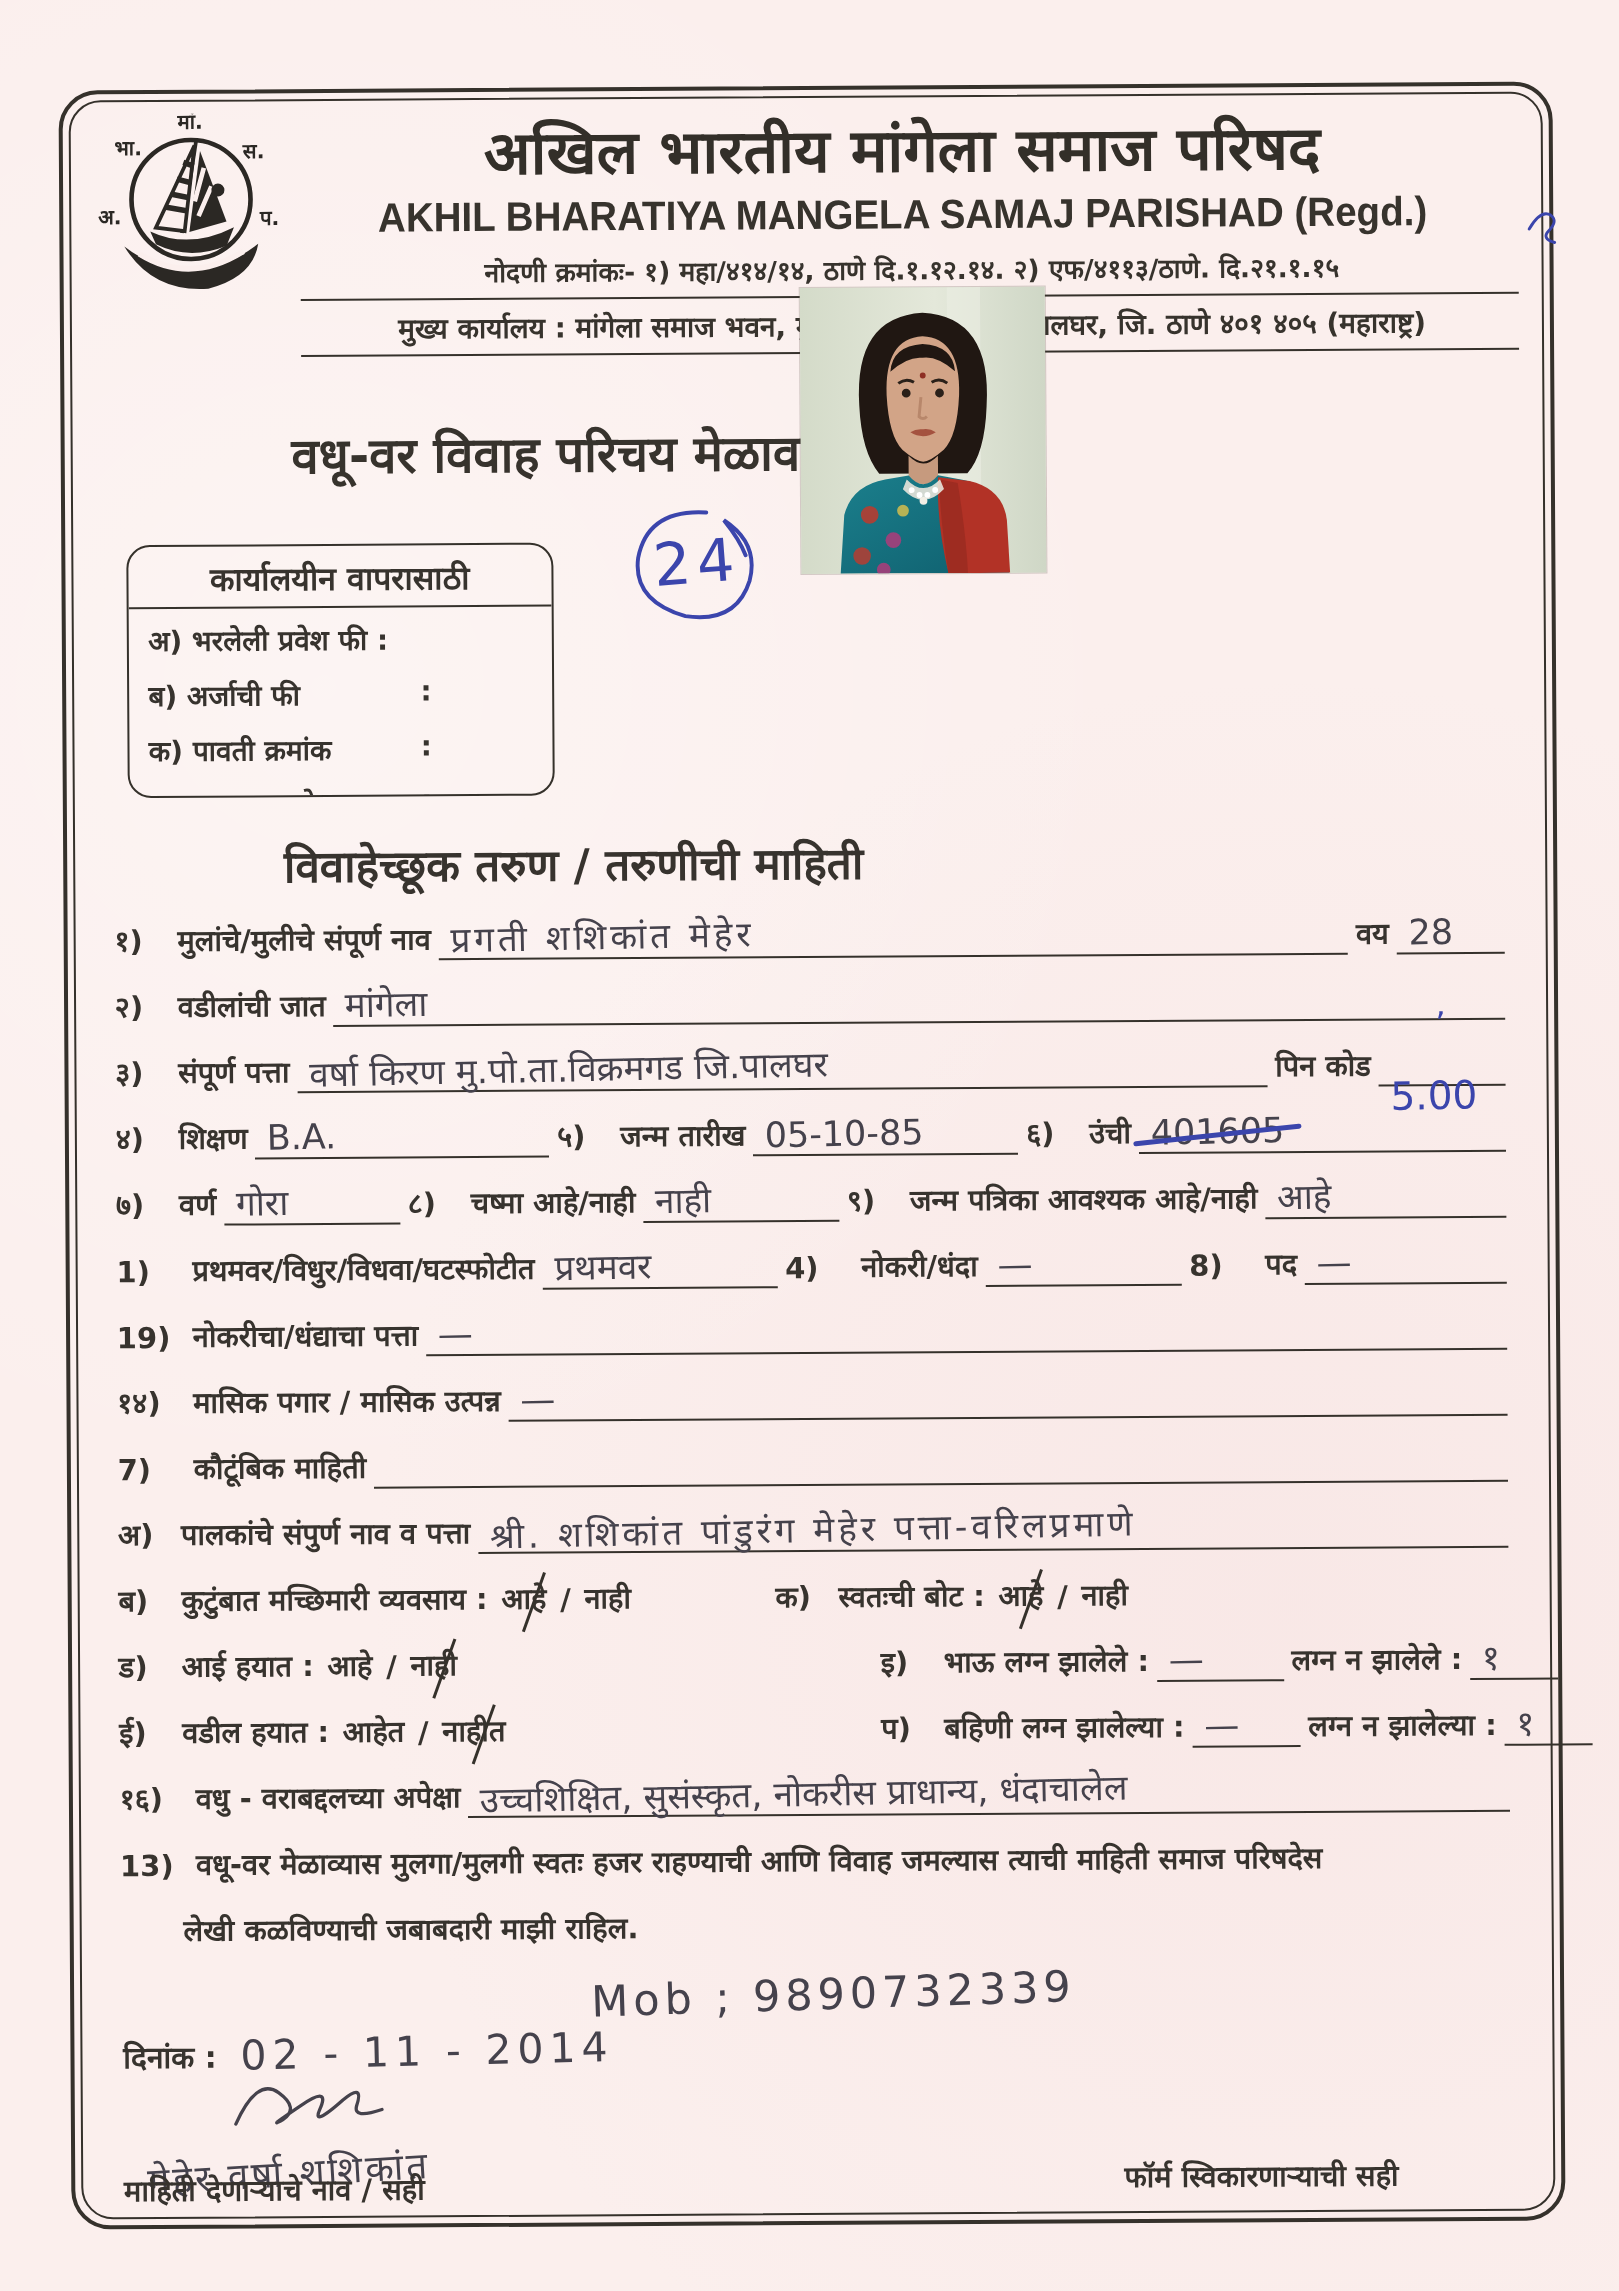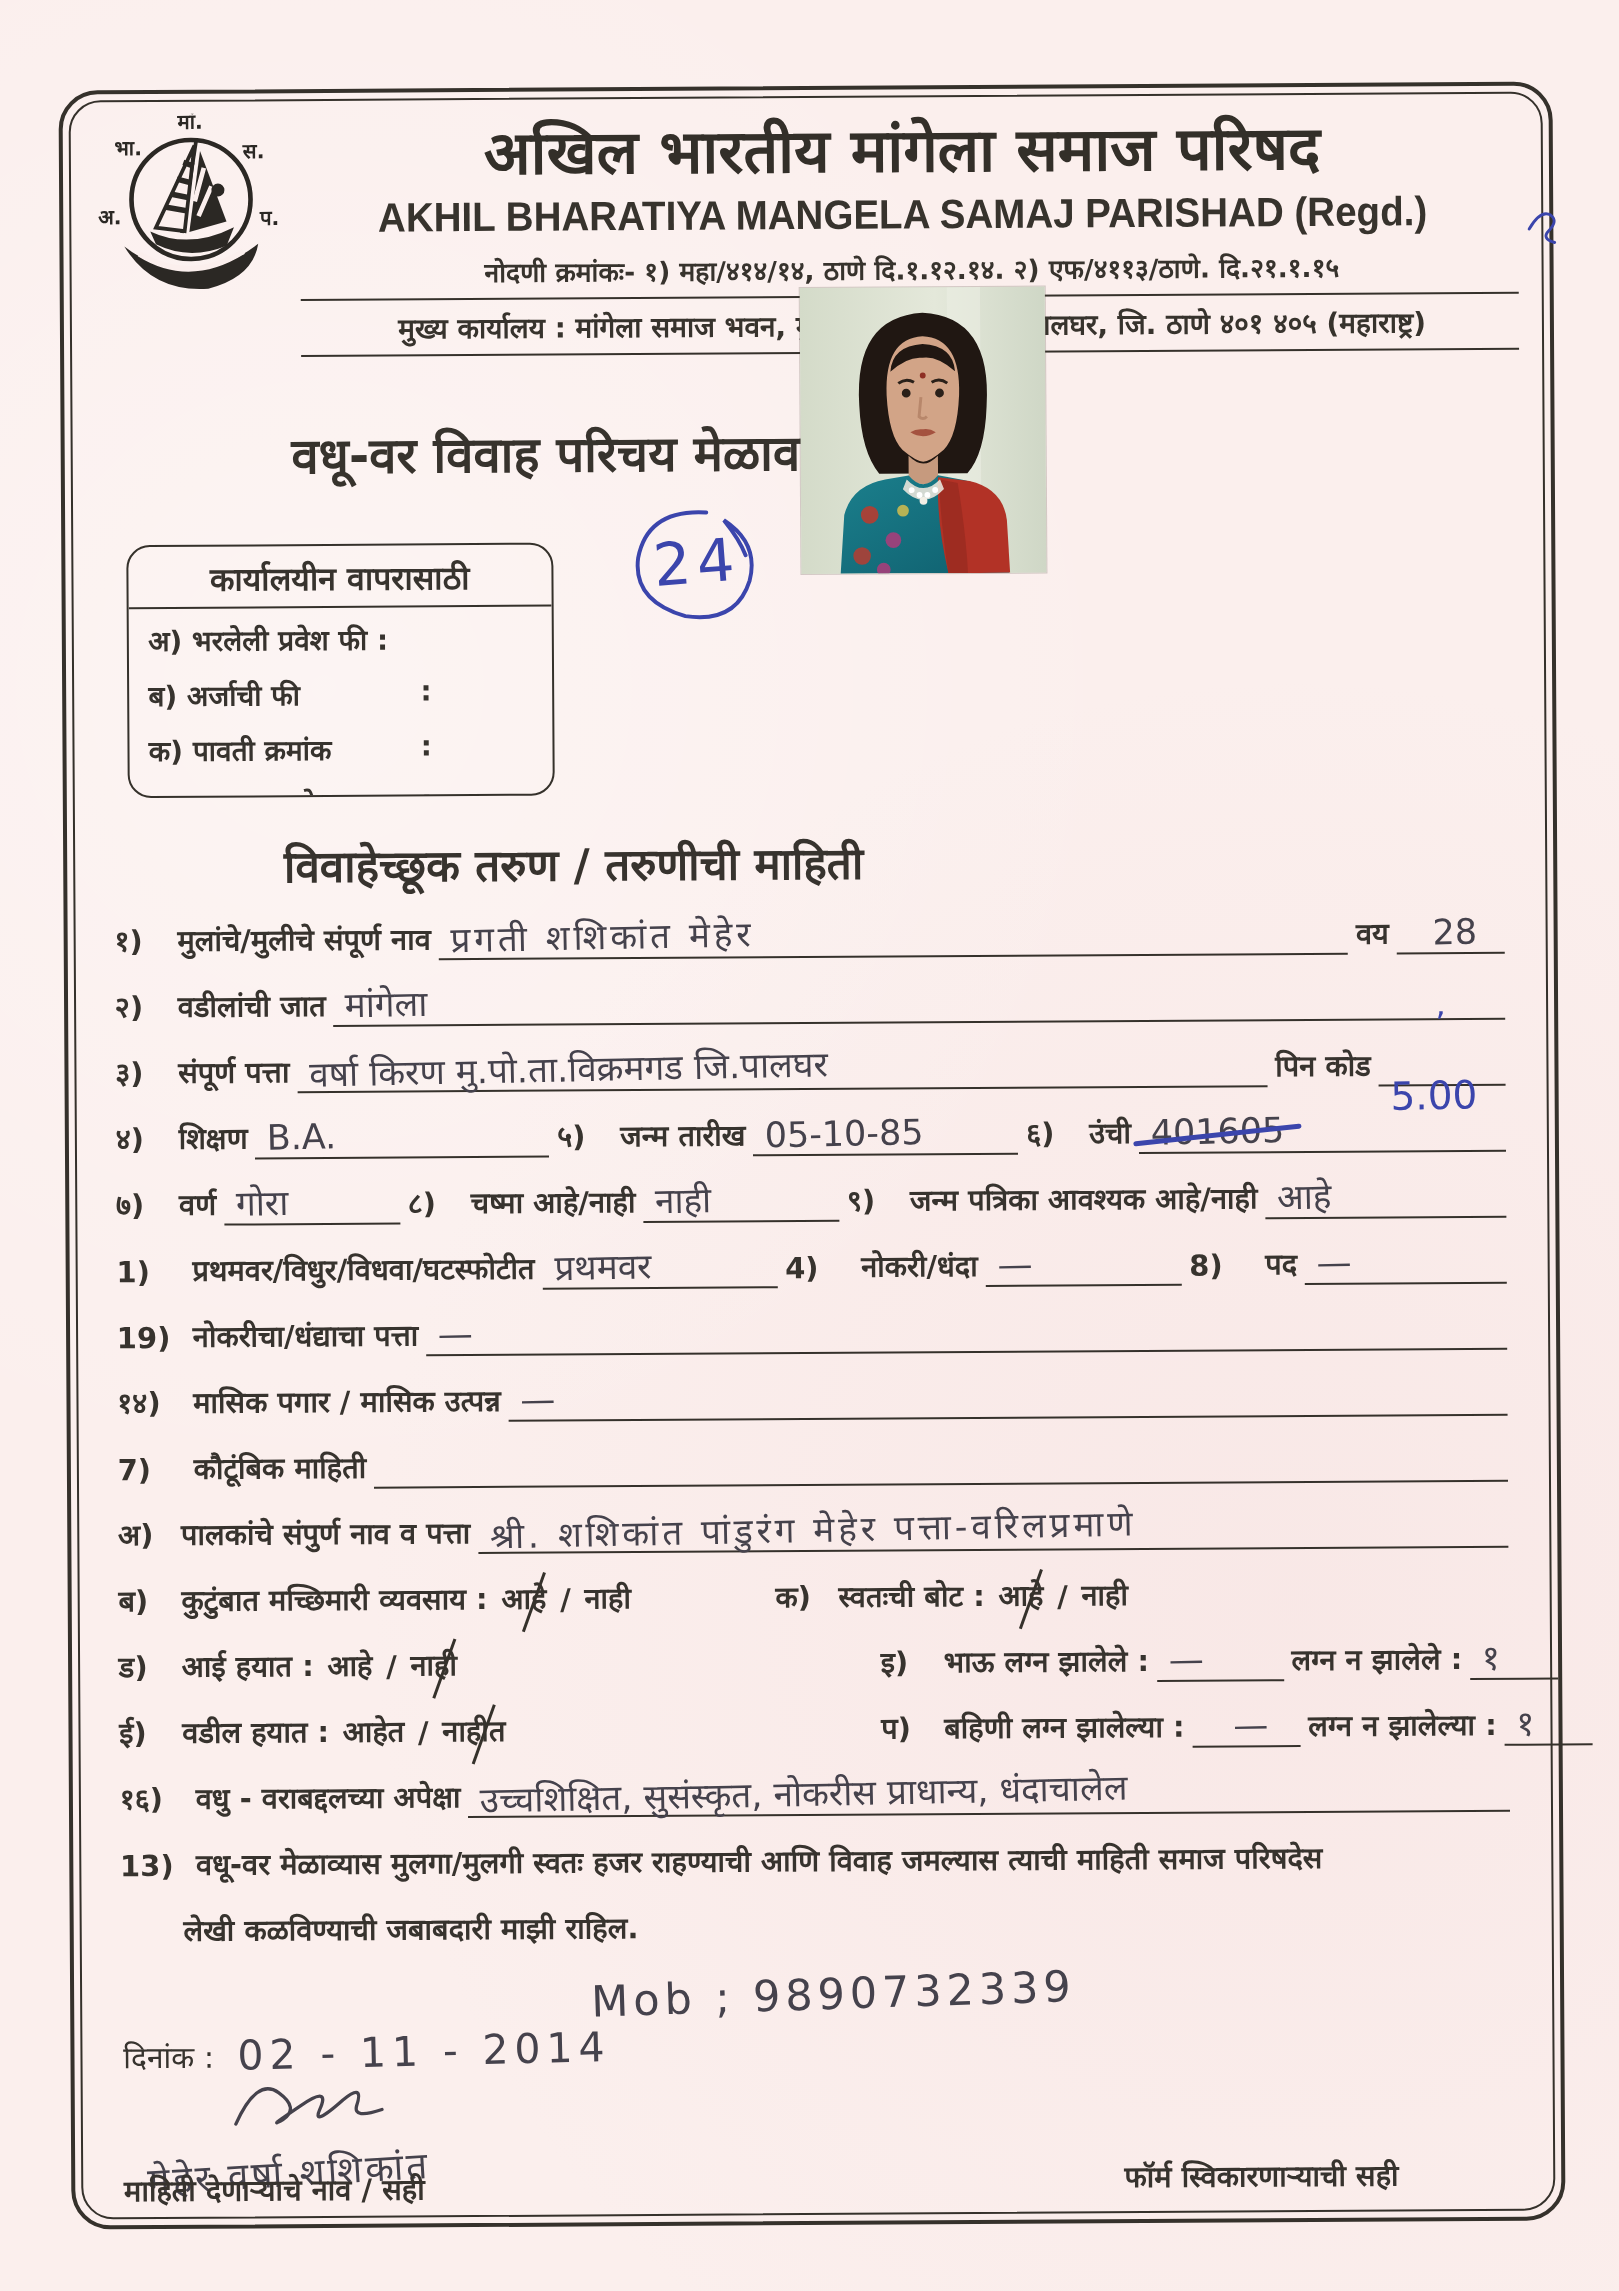--- a/index.html
+++ b/index.html
@@ -96,21 +96,21 @@
   .frow { display:flex; align-items:flex-end; height:66px; }
   .num { font-size:29px; font-weight:700; flex:none; width:63px; padding-bottom:2.9px; }
   .num-wide { width:76px; }
   .lbl { font-size:29px; font-weight:700; white-space:nowrap; padding-bottom:2.9px; }
   .fill {
     border-bottom:2.9px solid #35312b; height:49px;
     display:flex; align-items:flex-end; margin:0 7.8px;
     position:relative; flex:none;
   }
   .grow { flex:1 1 auto; }
-  .w110{width:108px;justify-content:center;} .w130{width:127px;} .w180{width:176px;} .w200{width:196px;}
+  .w110{width:108px;} .w130{width:127px;} .w180{width:176px;} .w200{width:196px;}
   .w240{width:235px;} .w270{width:265px;} .w320{width:294px;} .w90{width:88px;}
   .hw {
     font-size:35px; font-weight:400; color:#45424c; line-height:1;
     white-space:nowrap; padding:0 3.9px 2px 11.8px; transform:rotate(-0.8deg);
   }
   .hw-sp { letter-spacing:3.9px; }
   .hw-blue { color:#3b45ac; }
   .below { margin-bottom:-33px; font-size:39px; }
   .pinmark { position:absolute; left:57px; top:-33px; color:#3b45ac; font-size:33px; }
   .xout { position:relative; }
@@ -127,21 +127,21 @@
   .col-l { display:flex; align-items:flex-end; flex:none; }
   .colw47 { width:47%; } .colw55 { width:54.5%; }
   .col-r { display:flex; align-items:flex-end; flex:1 1 auto; }
   .para { font-size:29px; font-weight:700; white-space:nowrap; padding-bottom:2.9px; }
   .para2 { padding-left:63px; }
   .mob-row { height:71px; display:flex; align-items:flex-end; }
   .mob { margin-left:470px; font-size:43px; letter-spacing:4.9px; color:#45424c; transform:rotate(-1.5deg); }
 
   
   .date-row { position:absolute; left:33px; top:1923px; display:flex; align-items:flex-end; }
-  .date-label { font-size:30px; font-weight:400; }
+  .date-label { font-size:30px; font-weight:700; }
   .date-value { font-size:41px; color:#45424c; margin-left:23.5px; letter-spacing:5.9px; transform:rotate(-1deg); }
   .sig-area { position:absolute; left:39px; top:1970px; width:549px; height:147px; }
   .sig-scribble { position:absolute; left:88px; top:-7.8px; }
   .sig-name {
     position:absolute; left:17.6px; top:71px; font-size:37px; color:#45424c;
     transform:rotate(-3deg); letter-spacing:2.9px; white-space:nowrap;
   }
   .sign-label-left {
     position:absolute; left:33px; top:2064px; font-size:29px; font-weight:700; white-space:nowrap;
   }

